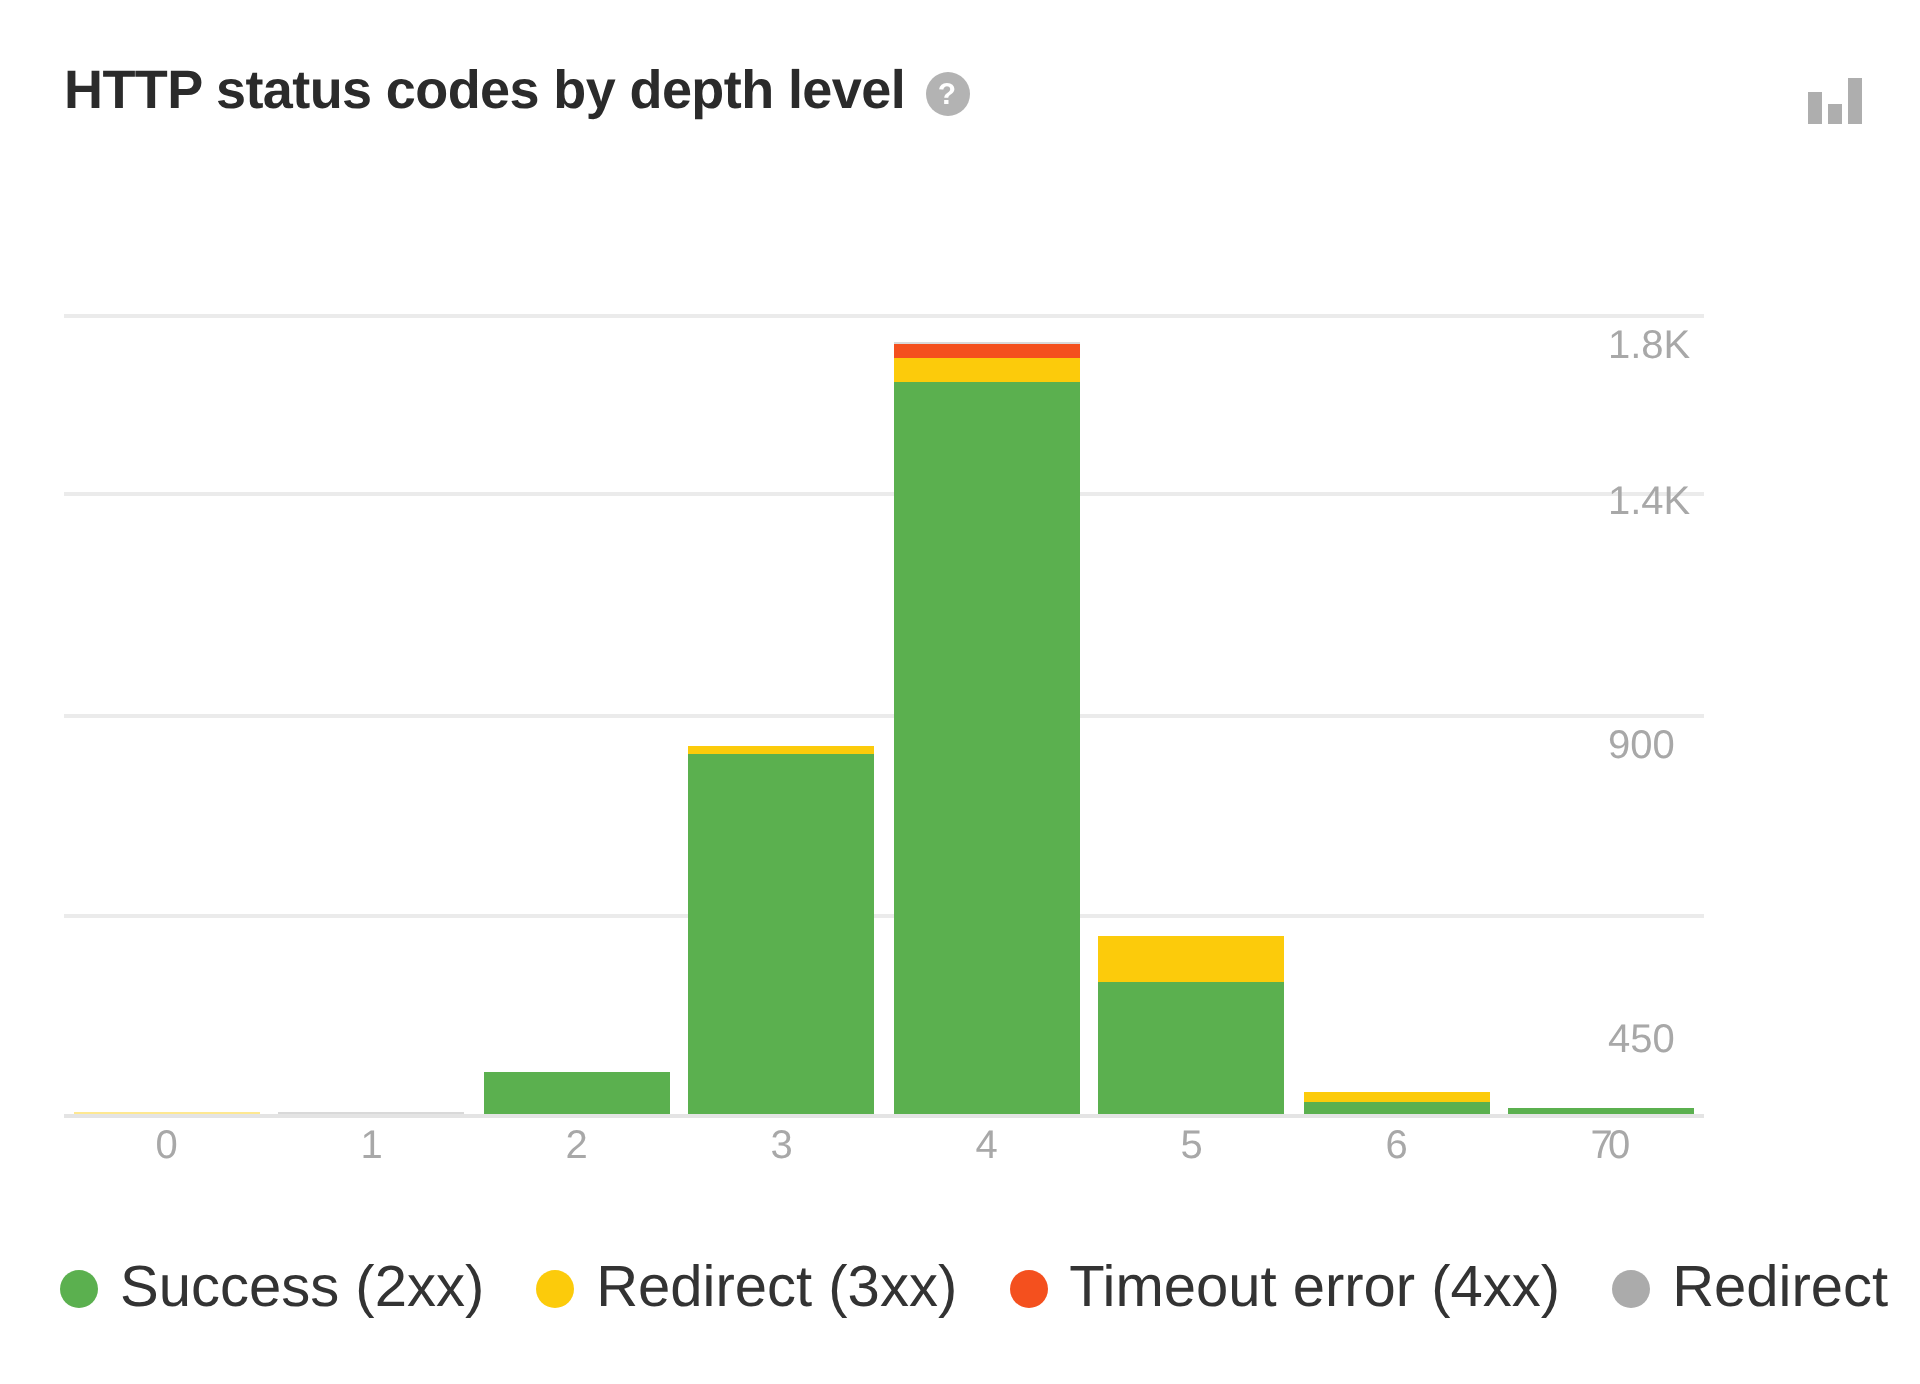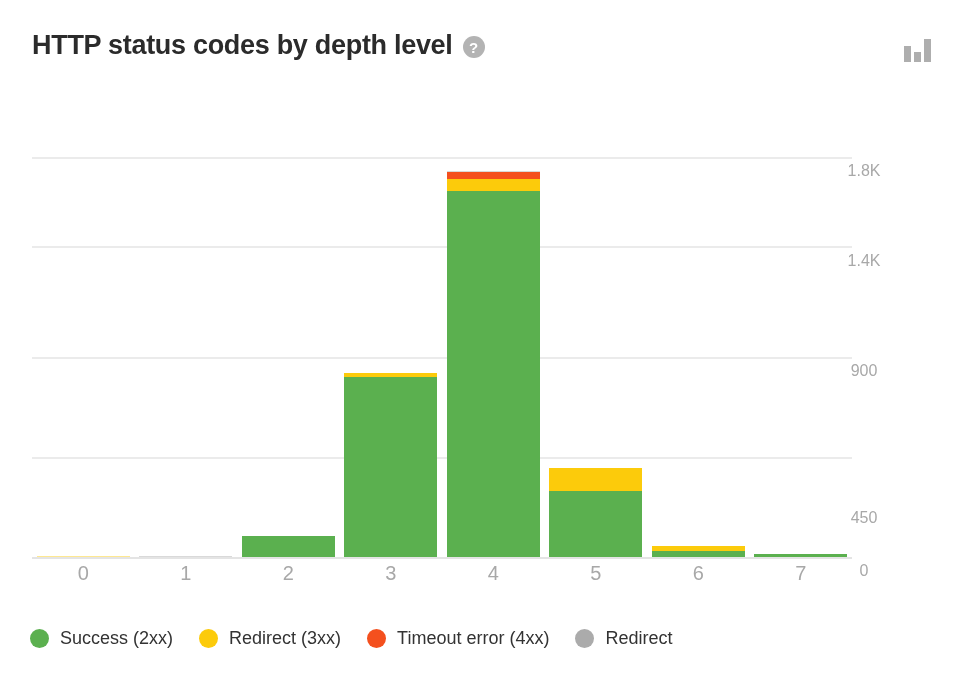--- a/index.html
+++ b/index.html
@@ -99,22 +99,22 @@
     background: #ebebeb;
   }
   .gridline.baseline {
     background: #e4e4e4;
   }
 
   .ytick {
     position: absolute;
     right: 8px;
     width: 120px;
-    text-align: center;
-    font-size: 16px;
+    text-align: left;
+    font-size: 20px;
     color: #a8a8a8;
     white-space: nowrap;
   }
 
   
   .bars {
     position: absolute;
     left: 32px;
     top: 150px;
     width: 820px;
@@ -164,21 +164,21 @@
     gap: 11px;
     cursor: pointer;
   }
   .legend-dot {
     width: 19px;
     height: 19px;
     border-radius: 50%;
     flex: none;
   }
   .legend-label {
-    font-size: 18px;
+    font-size: 29px;
     color: #333333;
     white-space: nowrap;
   }
 </style>
 </head>
 <body>
 
 <div class="card">
 
   <div class="header">
@@ -190,21 +190,21 @@
       <i class="cti-b1"></i>
       <i class="cti-b2"></i>
       <i class="cti-b3"></i>
     </div>
   </div>
 
   <div class="plot" id="plot">
       <div class="gridline" style="top: 6.67213px;"></div>
       <div class="ytick" style="top: 11.6721px; right: -72px;">1.8K</div>
       <div class="gridline" style="top: 95.6339px;"></div>
-      <div class="ytick" style="top: 102px; right: -72px;">1.4K</div>
+      <div class="ytick" style="top: 90px; right: -72px;">1.4K</div>
       <div class="gridline" style="top: 206.836px;"></div>
       <div class="ytick" style="top: 211.836px; right: -72px;">900</div>
       <div class="gridline" style="top: 306.918px;"></div>
       <div class="ytick" style="top: 321px; right: -72px; margin-top: 38px;">450</div>
       <div class="gridline baseline" style="top: 407px;"></div>
       <div class="ytick" style="top: 412px; right: -72px;">0</div>
     </div>
 
   <div class="bars" id="bars">
       <div class="bar-group" style="left: 4.75px; width: 93px;">

